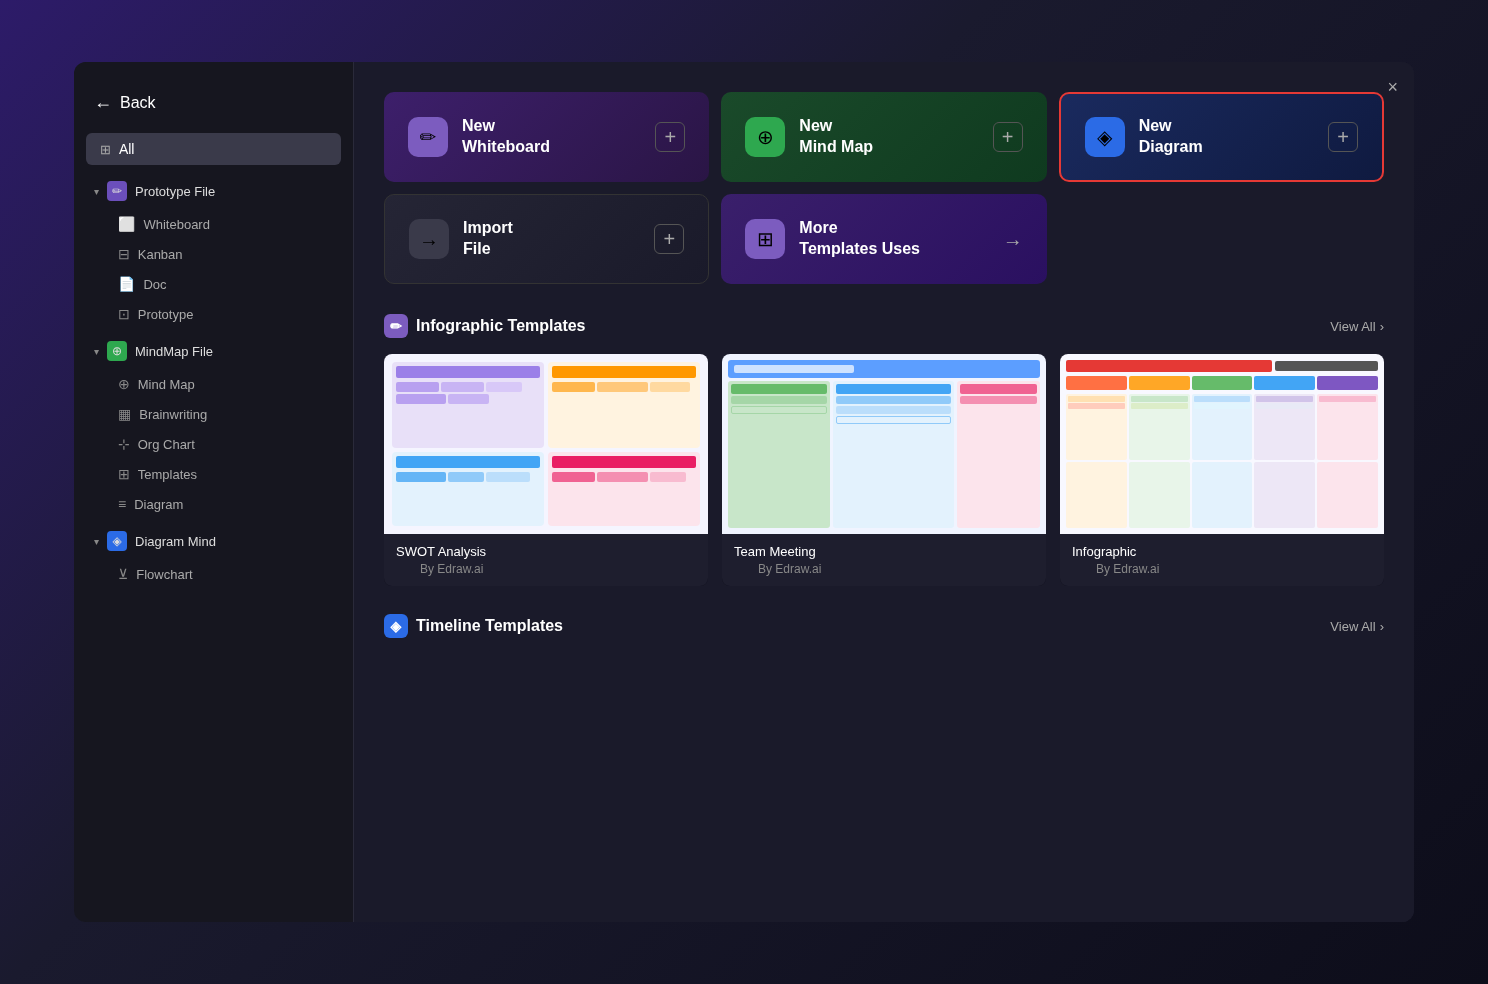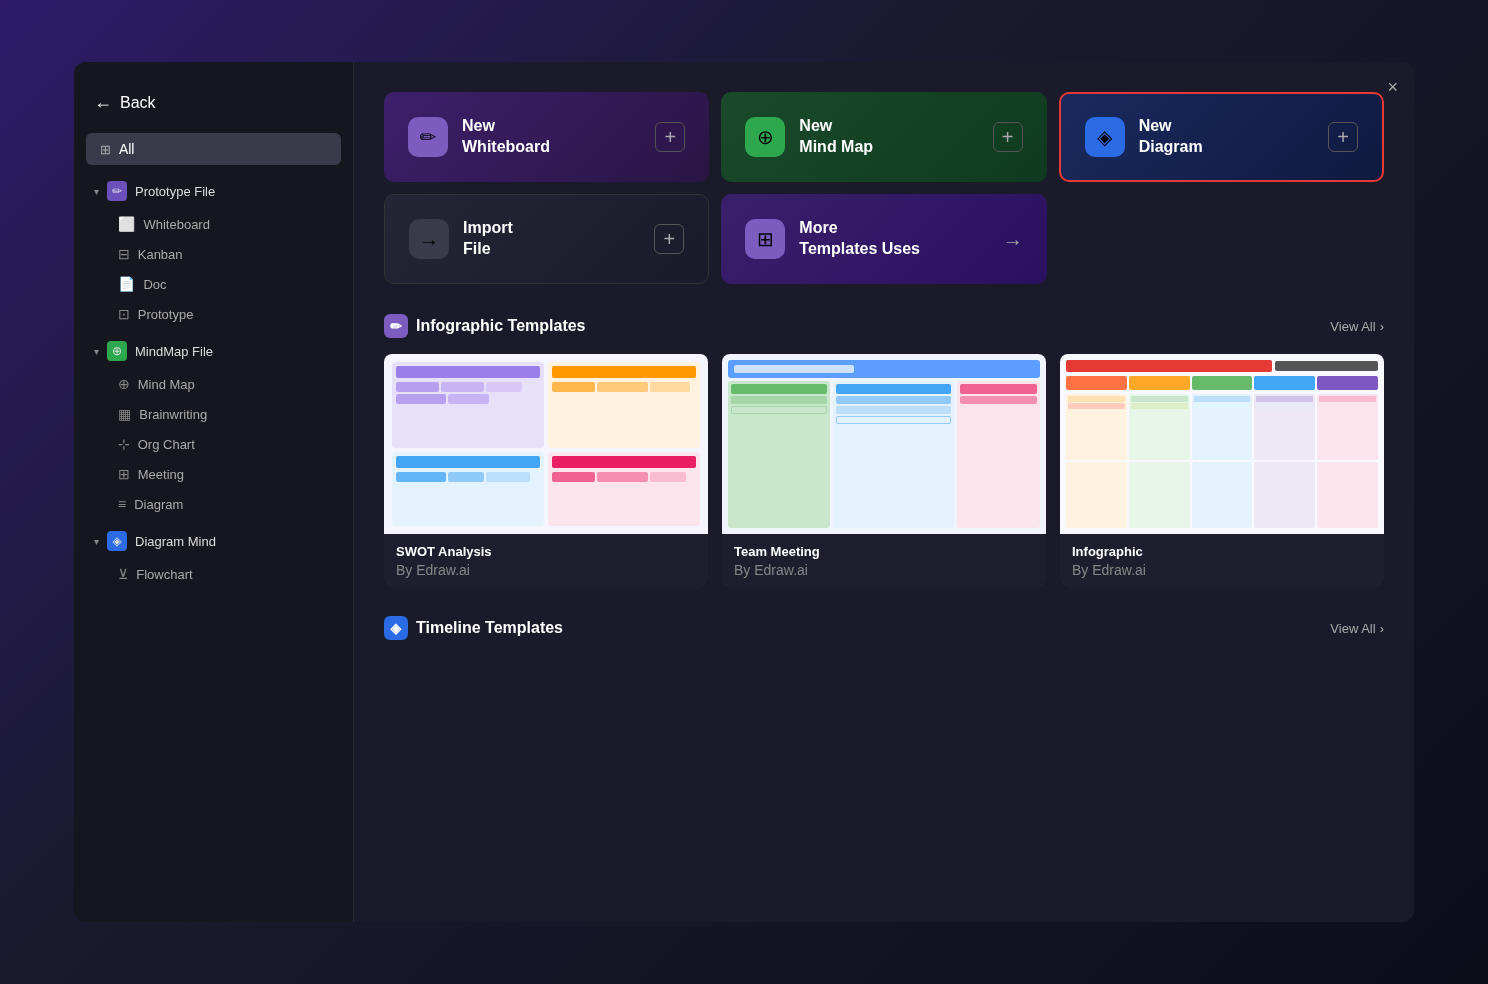--- a/index.html
+++ b/index.html
@@ -244,26 +244,27 @@
       overflow: hidden;
       position: relative;
     }
     .template-info {
       padding: 10px 12px;
       background: #1e1e2e;
     }
     .template-name {
       color: #fff;
       font-size: 13px;
-      font-weight: 700;
+      font-weight: 400;
       margin-bottom: 3px;
     }
     .template-author {
       color: #888;
-      font-size: 14px;
+      font-size: 12px;
+      margin-left: 24px;
     }
     
     .grid-icon { display: inline-block; color: #aaa; font-size: 13px; }
   </style>
 </head>
 <body>
 
 <div class="app-window">
 
   <div class="sidebar">
@@ -314,21 +315,21 @@
       <div class="sidebar-item">
         <span class="item-icon">▦</span>
         <span>Brainwriting</span>
       </div>
       <div class="sidebar-item">
         <span class="item-icon">⊹</span>
         <span>Org Chart</span>
       </div>
       <div class="sidebar-item">
         <span class="item-icon">⊞</span>
-        <span>Meeting</span>
+        <span>Templates</span>
       </div>
       <div class="sidebar-item">
         <span class="item-icon">≡</span>
         <span>Diagram</span>
       </div>
     </div>
 
     <div class="sidebar-section">
       <div class="sidebar-section-header">
         <span class="chevron">▾</span>

